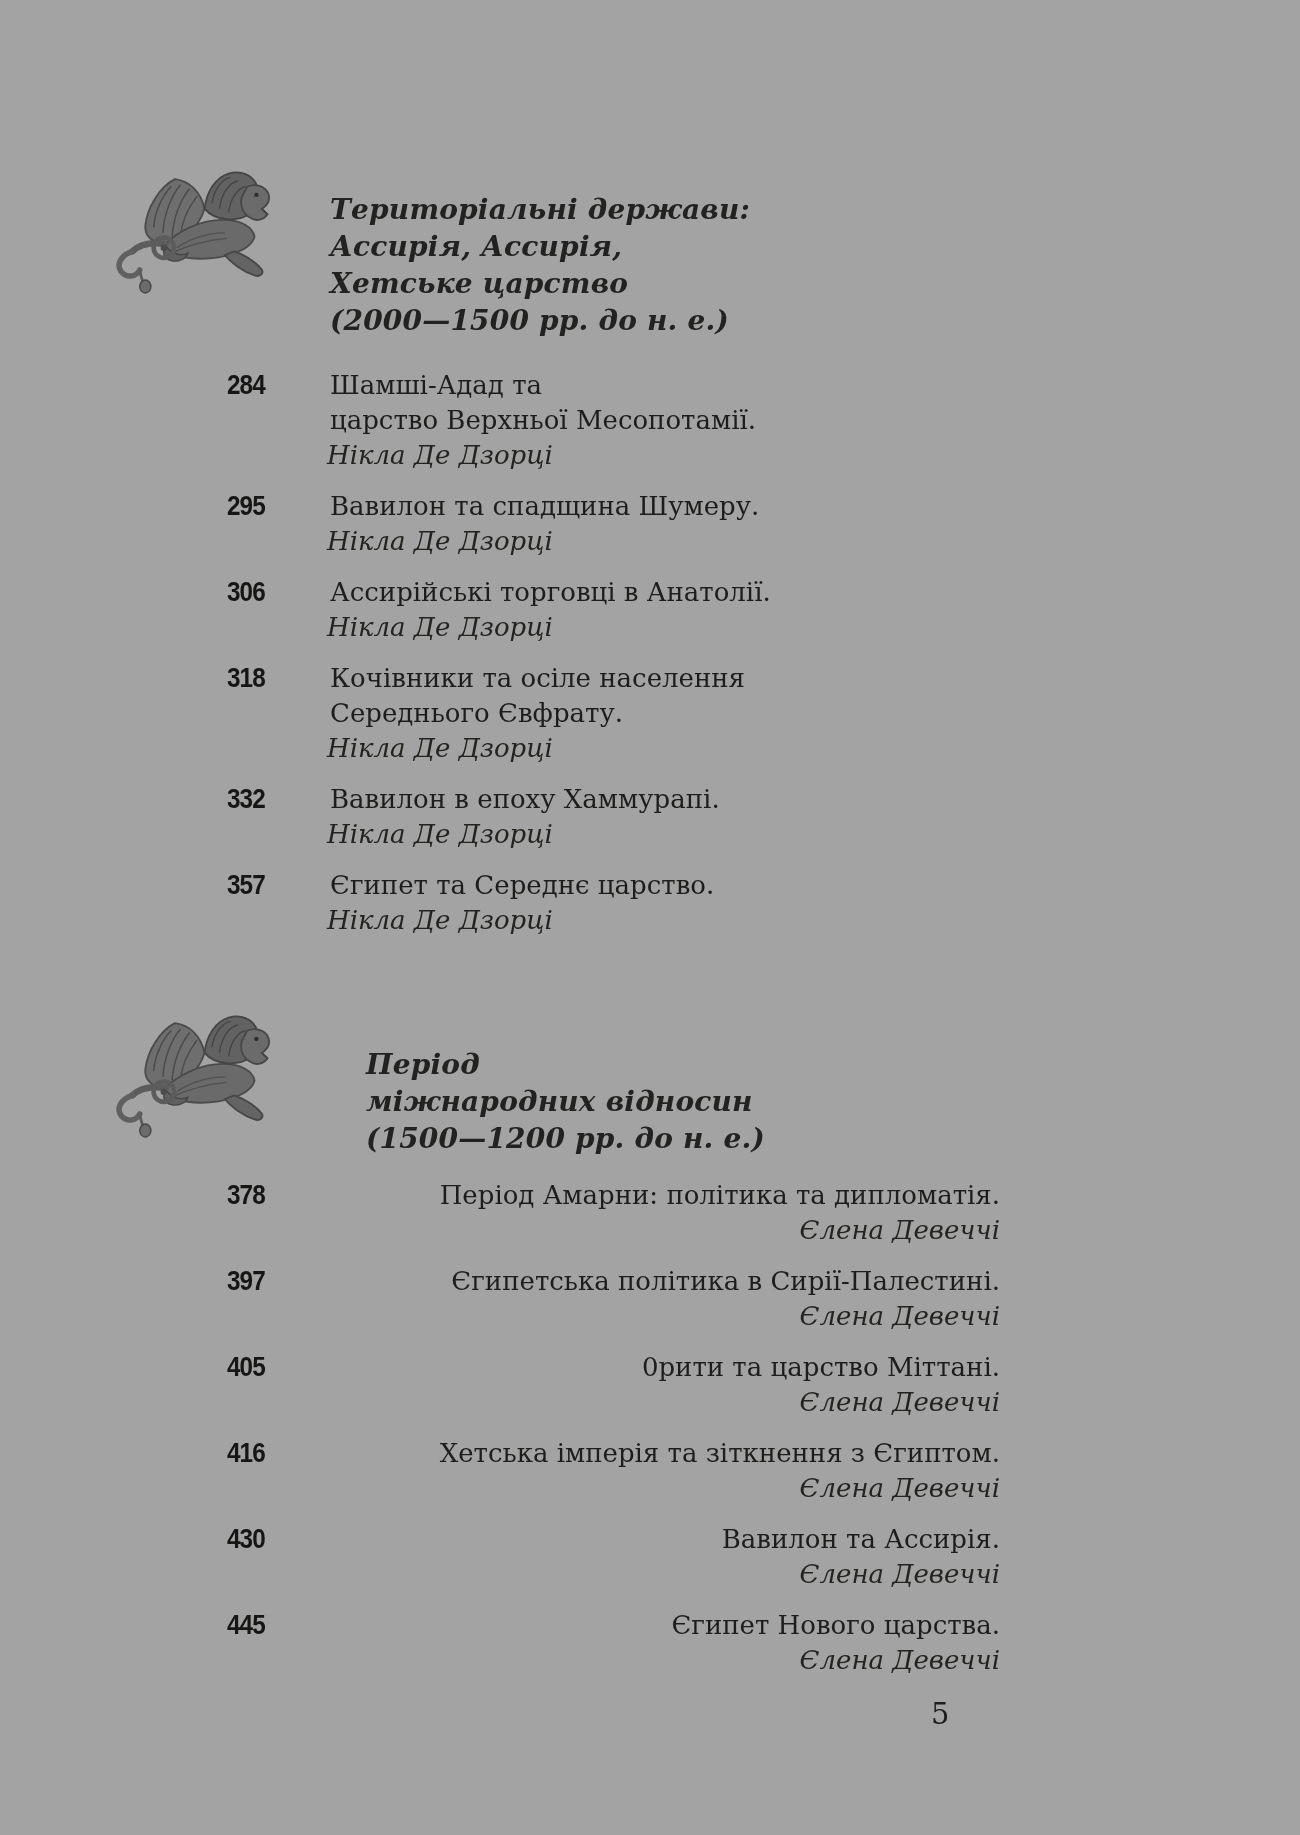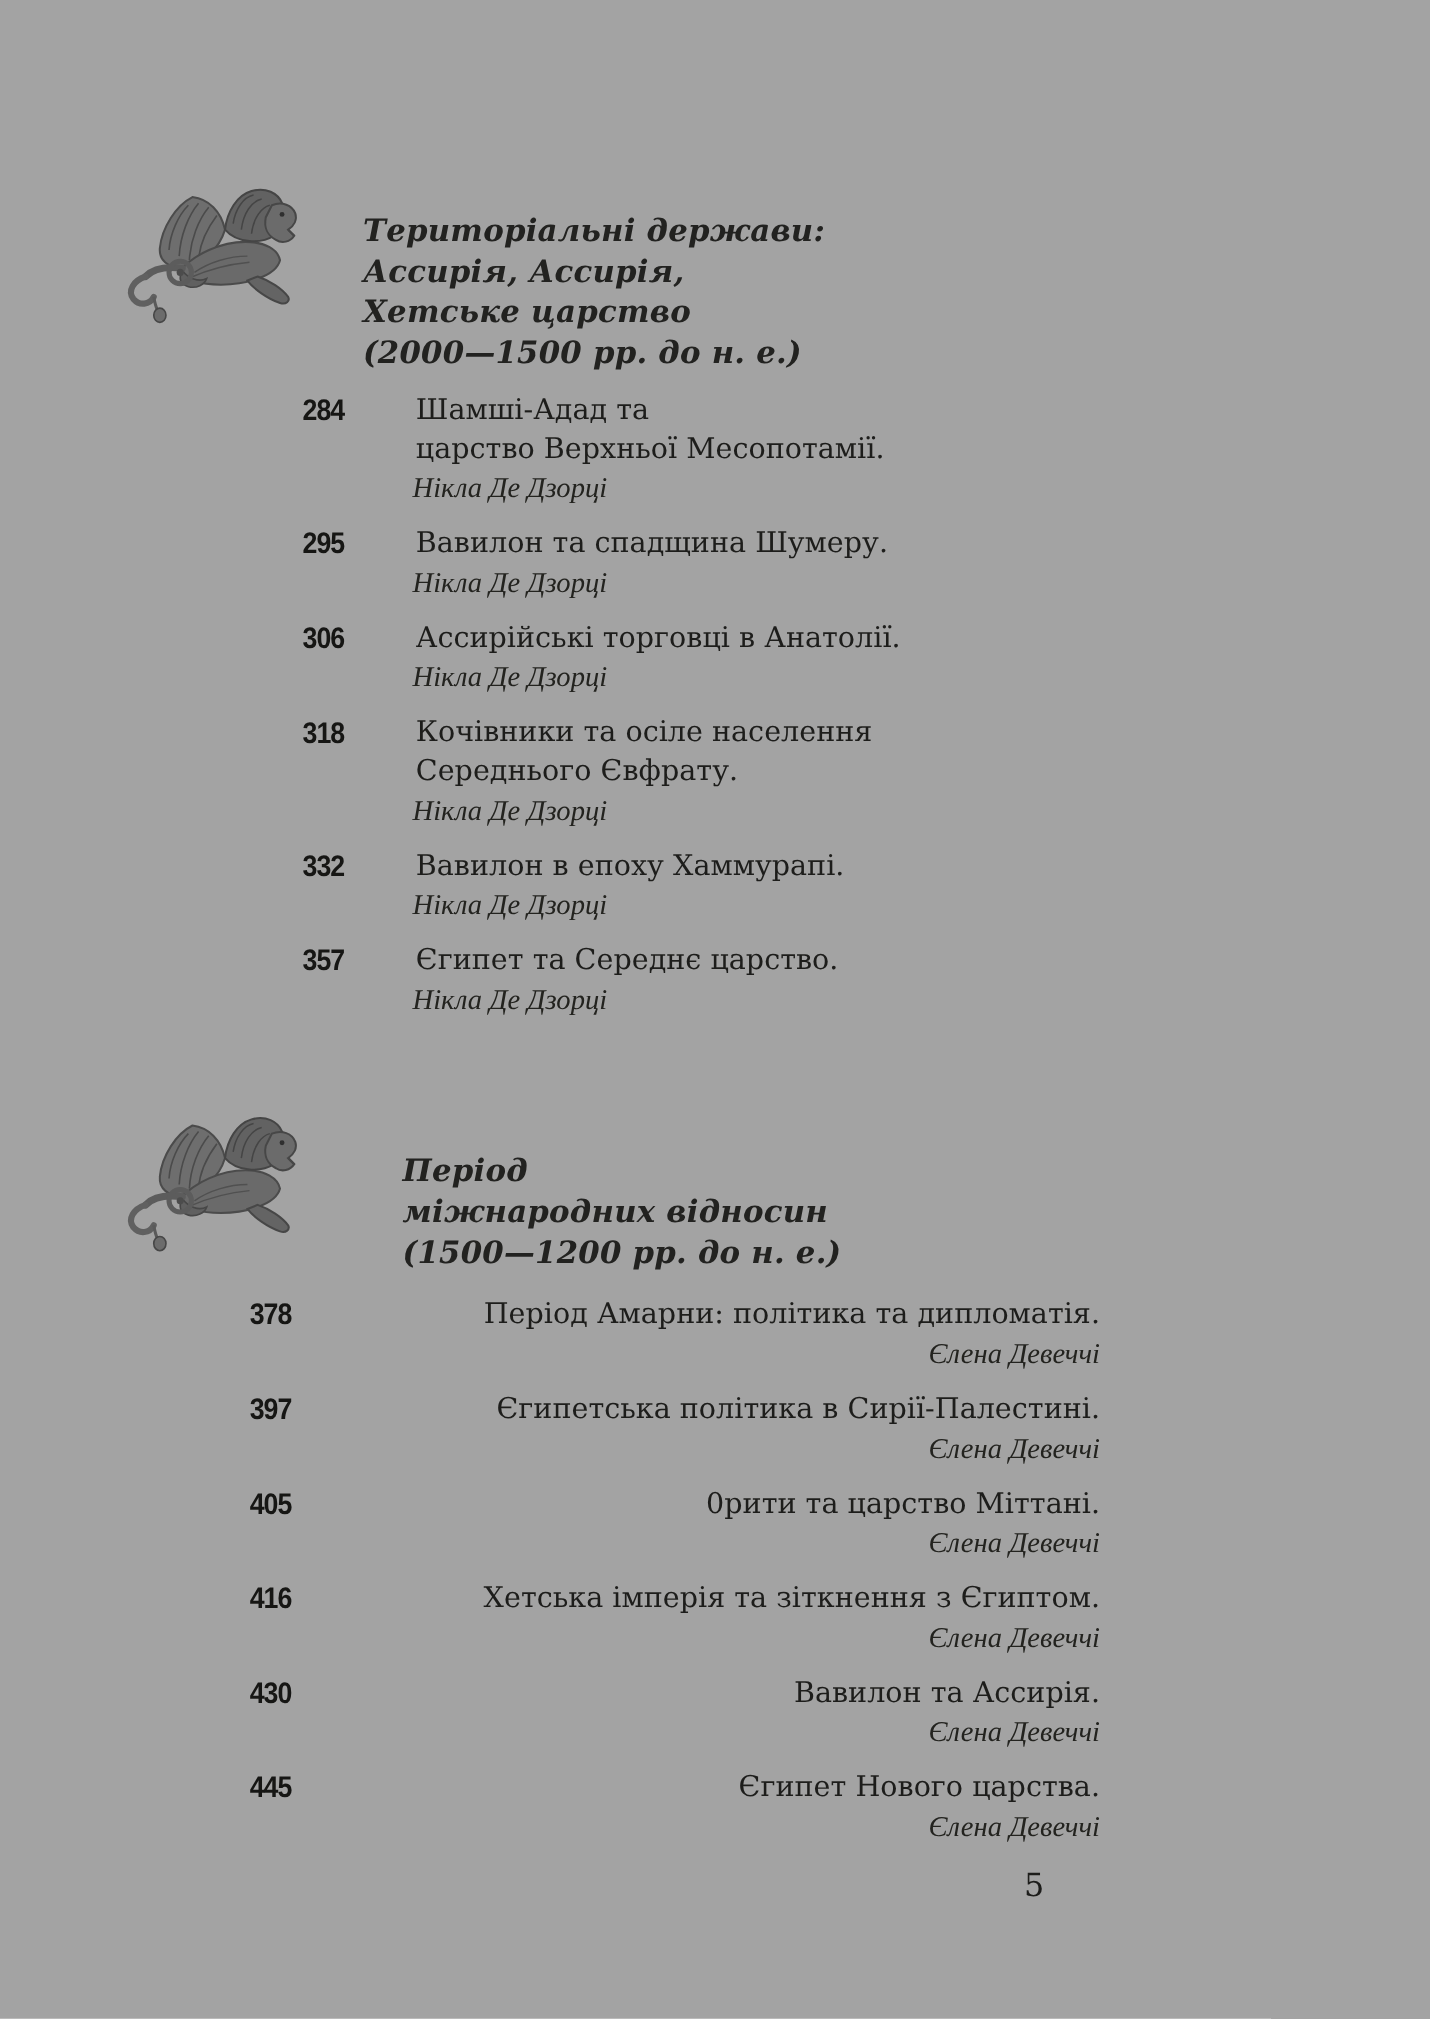--- a/index.html
+++ b/index.html
@@ -25,34 +25,34 @@
     position:absolute; left:330px;
     font-weight:bold; font-style:italic;
     font-size:28px; line-height:37px;
     letter-spacing:0.2px;
     color:#222220;
   }
   #section-0 .heading { top:31px; }
   #section-1 .heading { top:36px;margin-left:36px; }
 
   .entries { position:absolute; left:0; }
-  #section-0 .entries { top:196px;padding-left:48px; }
+  #section-0 .entries { top:208px; }
   #section-1 .entries { top:168px;text-align:right; }
 
   .entry { position:relative; margin-bottom:16px; width:1000px; }
   .num {
     position:absolute; left:227px; top:0;
     font-family:"Liberation Sans", sans-serif;
     font-weight:700; font-size:27px; line-height:35px;
     letter-spacing:-1px; color:#161614;
     transform:scaleX(0.9); transform-origin:0 0;
   }
   .titles { margin-left:330px; }
   .tline { font-size:26px; line-height:35px; }
-  .author { margin-left:327px; font-style:italic; font-size:26px; line-height:35px; color:#23231f;font-family:Liberation Serif, serif; }
+  .author { margin-left:327px; font-style:italic; font-size:26px; line-height:35px; color:#23231f; }
 
   #page-number {
     position:absolute; left:931px; top:1697px;
     font-size:29px; line-height:34px; color:#1d1d1b;
   }
 </style>
 </head>
 <body>
 
 <svg width="0" height="0" style="position:absolute">

